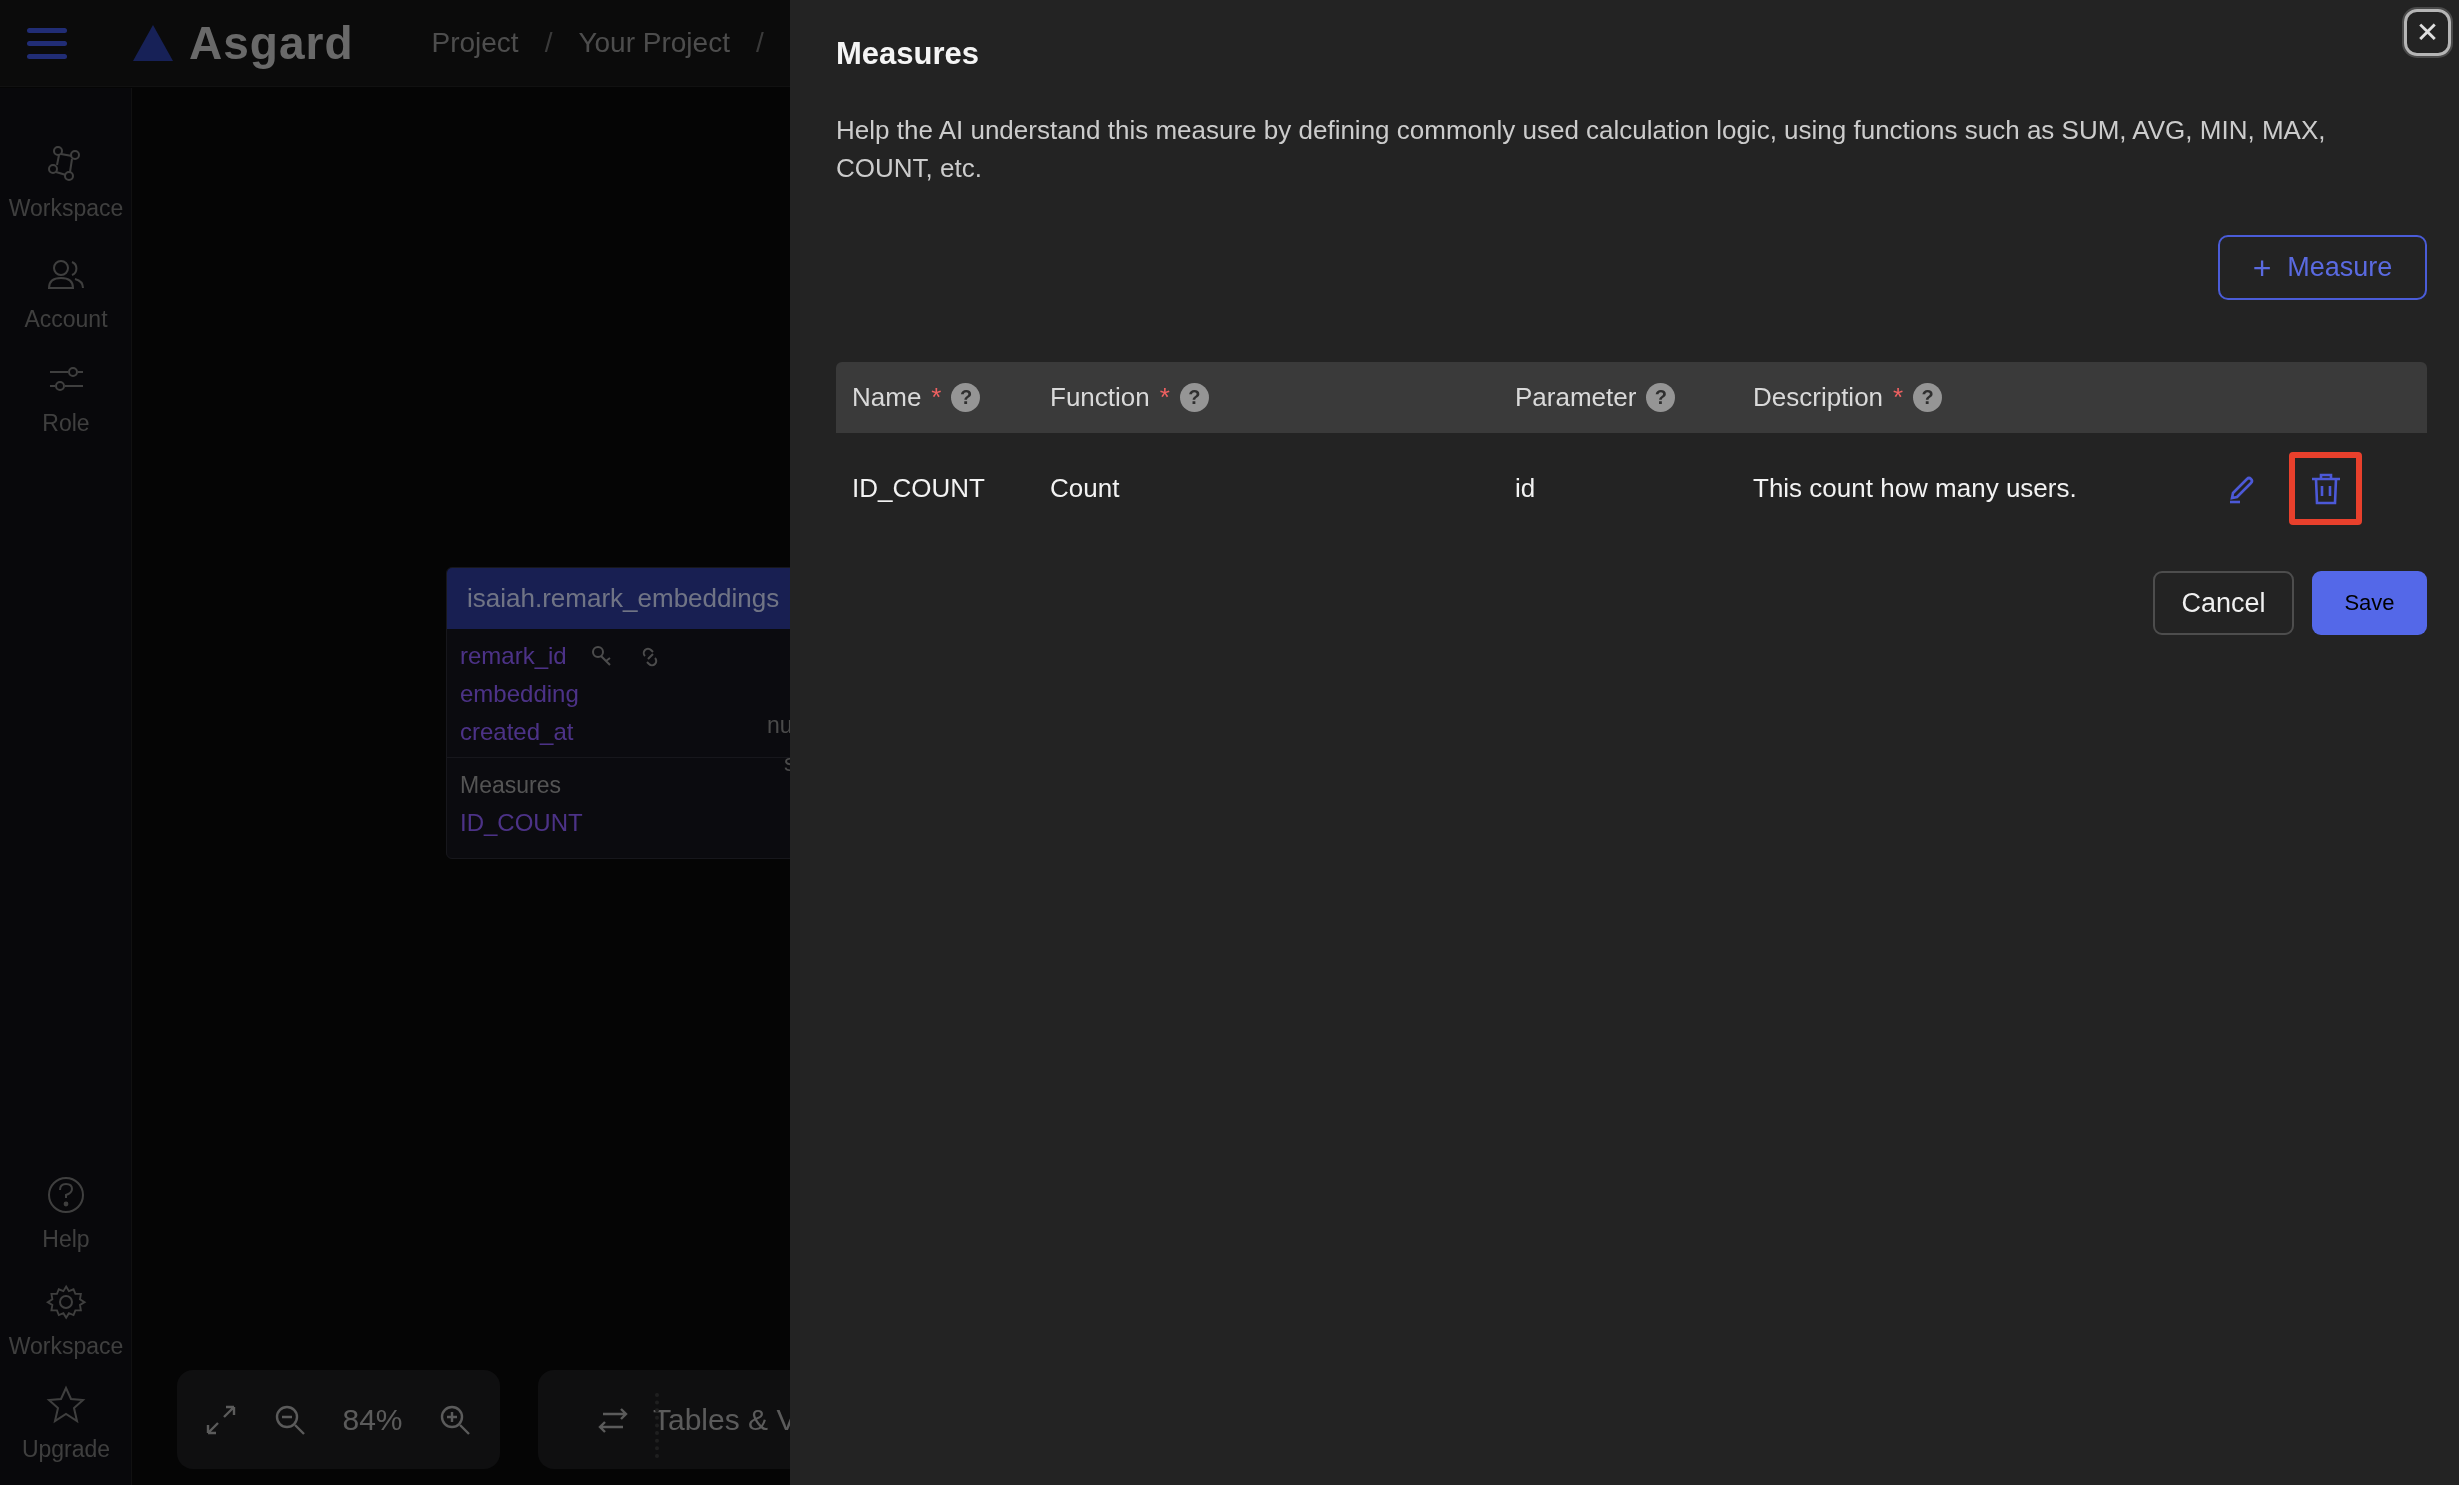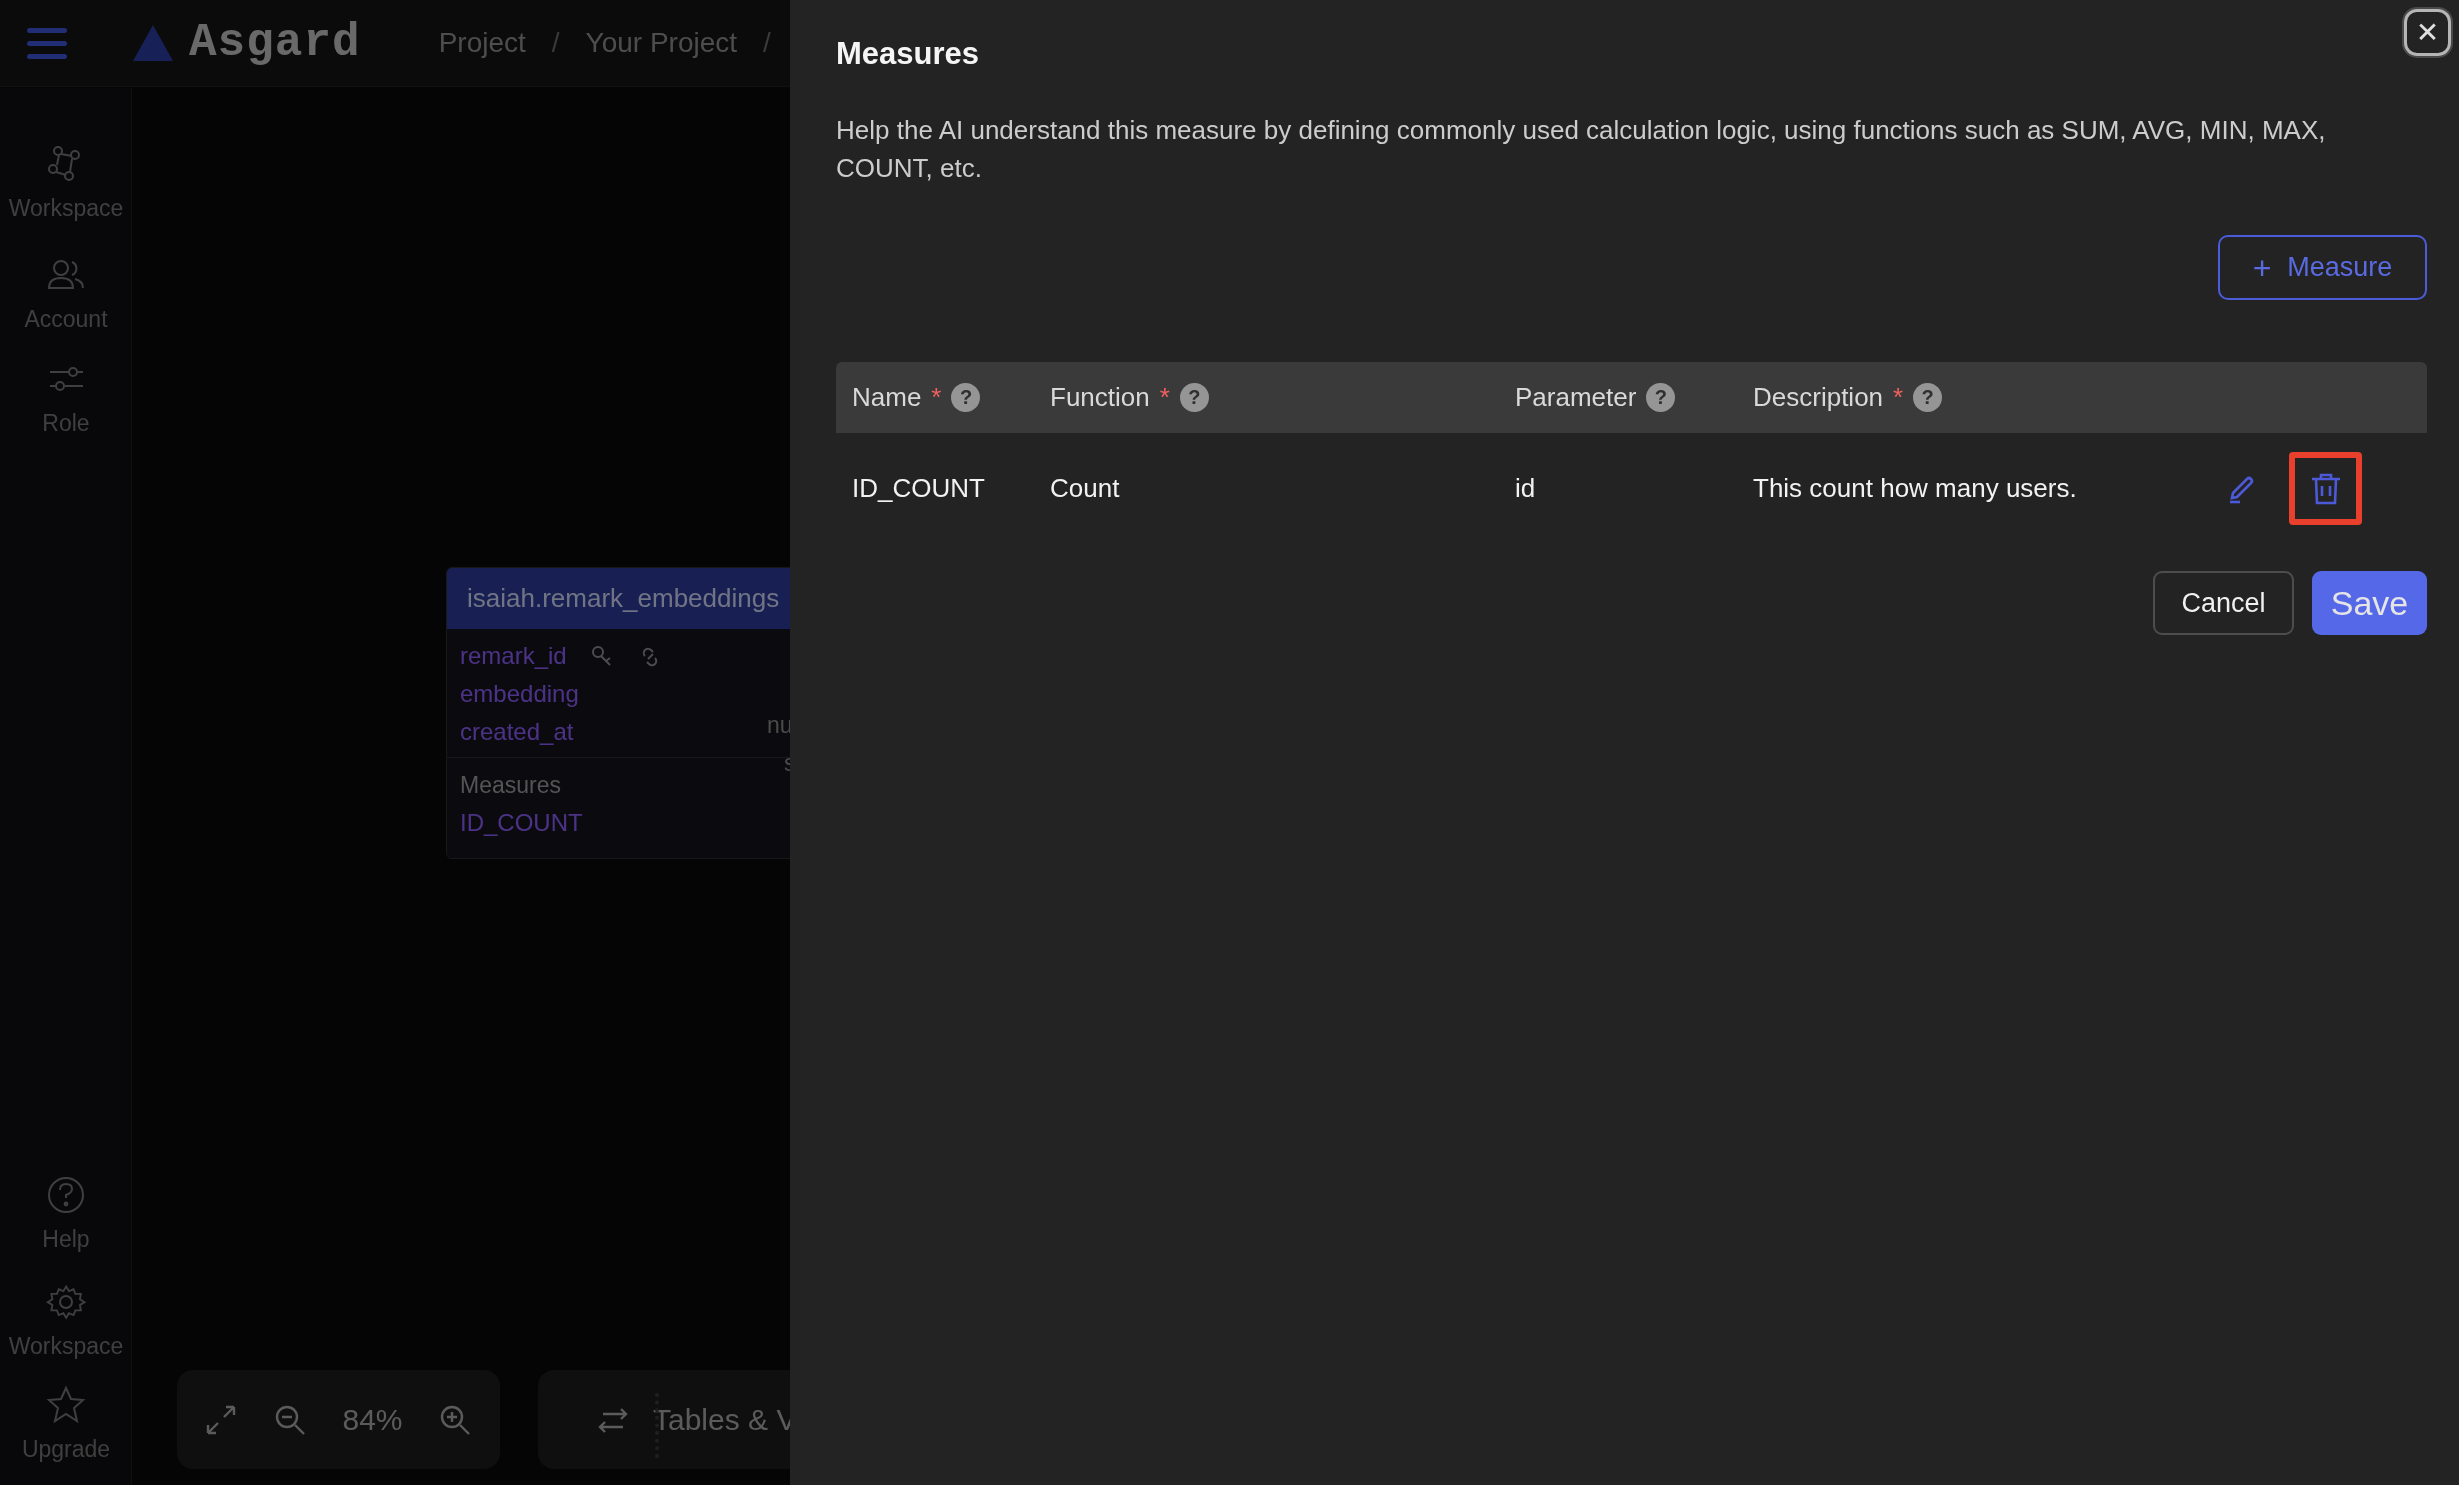--- a/index.html
+++ b/index.html
@@ -8,21 +8,21 @@
   .stage { position:absolute; inset:0; width:2459px; height:1485px; }
 
   
   .topbar { position:absolute; left:0; top:0; right:0; height:87px; background:#141414;
             border-bottom:1px solid #202020; display:flex; align-items:center; z-index:1; }
   .hamburger { width:93px; display:flex; flex-direction:column; align-items:center; gap:8px; cursor:pointer; }
   .hamburger i { display:block; width:40px; height:5px; border-radius:3px; background:#3d52d6; }
   .logo { display:flex; align-items:center; gap:16px; margin-left:40px; }
   .logo-tri { width:0; height:0; border-left:20px solid transparent; border-right:20px solid transparent;
               border-bottom:36px solid #2a3d9e; }
-  .logo-text { font-size:46px; font-weight:700; color:#bfbfbf; letter-spacing:1px;font-family:Liberation Mono, monospace; }
+  .logo-text { font-size:46px; font-weight:700; color:#bfbfbf; letter-spacing:1px; }
   .crumbs { display:flex; align-items:center; gap:26px; margin-left:78px; font-size:28px; color:#8c8c8c; white-space:nowrap; }
   .crumb-sep { color:#6b6b6b; }
   .crumb { cursor:pointer; }
 
   .sidebar { position:absolute; left:0; top:88px; bottom:0; width:132px; background:#101014;
              border-right:1px solid #202020; z-index:1; }
   .side-item { position:absolute; left:0; width:132px; display:flex; flex-direction:column;
                align-items:center; gap:10px; color:#737373; cursor:pointer; }
   .side-item svg { width:42px; height:42px; stroke:#737373; fill:none; stroke-width:2; }
   .side-label { font-size:23px; white-space:nowrap; }
@@ -78,21 +78,21 @@
   .td { padding-left:16px; font-size:26px; color:#f2f2f2; }
   .td-actions { display:flex; align-items:center; gap:32px; padding-left:4px; }
   .icon-btn { background:none; border:none; cursor:pointer; display:flex; align-items:center; justify-content:center; }
   .annot { width:73px; height:73px; border:6px solid #e8402c; border-radius:4px;
            display:flex; align-items:center; justify-content:center; }
 
   .drawer-footer { position:absolute; top:571px; right:32px; display:flex; gap:18px; }
   .btn-cancel { width:141px; height:64px; border-radius:9px; border:2px solid #4d4d4d; background:transparent;
                 color:#f0f0f0; font-size:27px; cursor:pointer; }
   .btn-save { width:115px; height:64px; border-radius:9px; border:none; background:#5468e8;
-              color:#e5e5e5; font-size:34px; cursor:pointer; }
+              color:#000000; font-size:22px; cursor:pointer; }
 </style>
 </head>
 <body>
 
 <div class="stage">
 
   <div class="topbar">
     <div class="hamburger">
       <i></i>
         <i></i>

